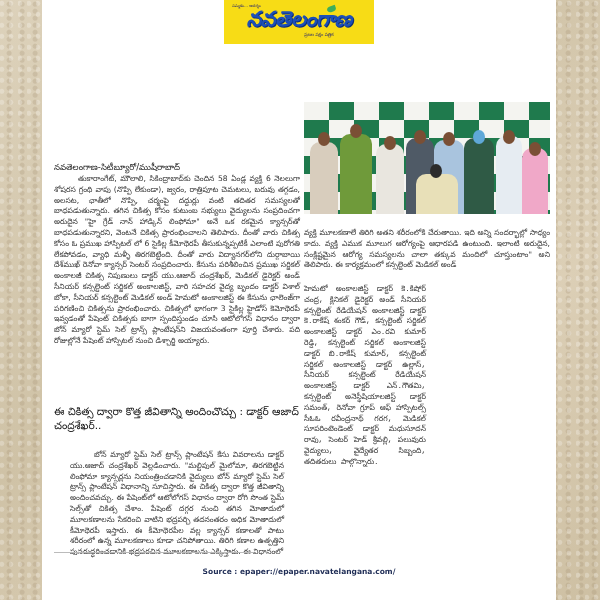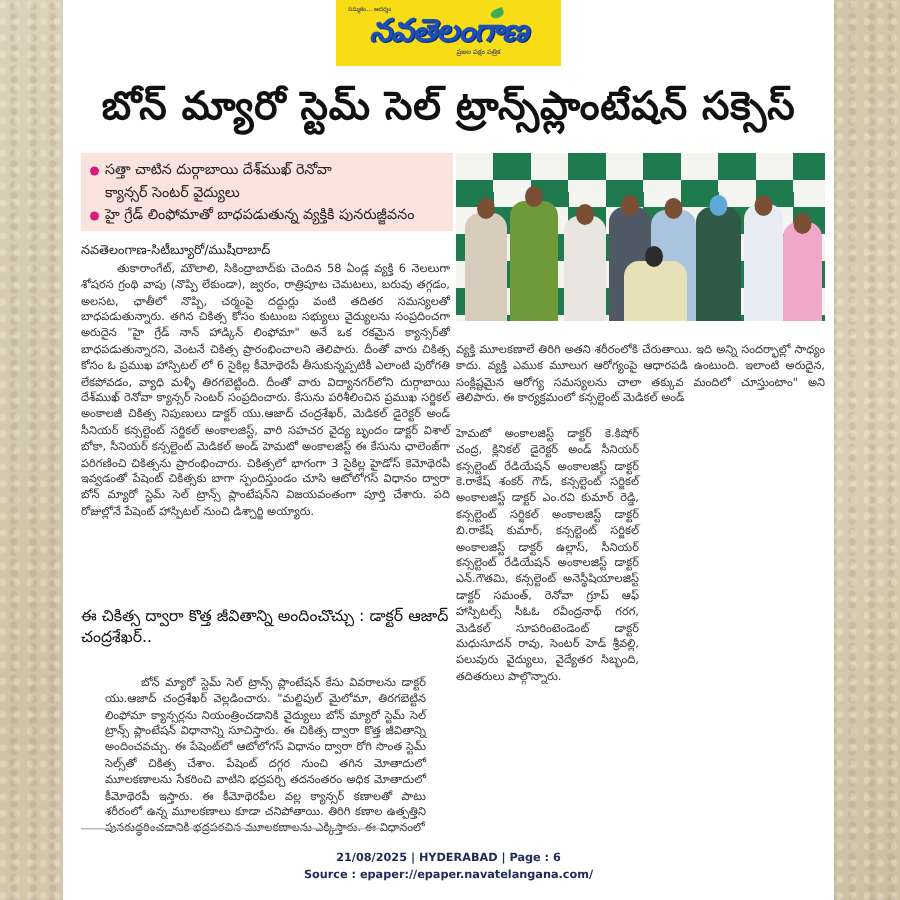--- a/index.html
+++ b/index.html
@@ -18,21 +18,21 @@
       position: absolute; left: 42px; top: 0; width: 514px; height: 600px;
       background: #ffffff;
     }
     .masthead {
       position: absolute; left: 182px; top: 0; width: 150px; height: 44px;
       background: #f7dc16;
       display: flex; flex-direction: column; align-items: center; justify-content: center;
     }
     .masthead .tagline-top { position: absolute; top: 3px; left: 8px; font-size: 4px; color: #2b2b6e; }
     .masthead .logo-text {
-      font-family: Liberation Sans, sans-serif; font-weight: bold; font-style: italic;
+      font-family: Liberation Mono, monospace; font-weight: bold; font-style: italic;
       color: #1c4fb8; font-size: 21px; letter-spacing: -0.5px; line-height: 1;
       text-shadow: 1px 1px 0 #0d2e78; margin-top: 4px;
     }
     .masthead .tagline-bottom { font-size: 4.5px; color: #2b2b6e; margin-top: 1px; margin-left: 40px; }
     .masthead .bird-icon {
       position: absolute; right: 38px; top: 6px; width: 9px; height: 6px;
       background: #3fae5a; border-radius: 50% 0 50% 50%; transform: rotate(-20deg);
     }
     .headline {
       position: absolute; left: 0; top: 52px; width: 514px; height: 44px;
@@ -81,53 +81,41 @@
       position: absolute; left: 12px; top: 434px; width: 246px;
       font-size: 7.6px; line-height: 10.8px; color: #333; text-align: justify;
     }
     .col-left2 p { margin: 16px; text-indent: 24px; }
     .col-right-wide {
       position: absolute; left: 262px; top: 228px; width: 246px;
       font-size: 7.6px; line-height: 10.8px; color: #333; text-align: justify;
     }
     .col-right-narrow {
       position: absolute; left: 262px; top: 284px; width: 122px;
-      font-size: 7.6px; line-height: 10.8px; color: #333; text-align: justify;
+      font-size: 7.6px; line-height: 10.8px; color: #333; text-align: justify; font-family: Liberation Mono, monospace;
     }
     .divider { position: absolute; left: 12px; top: 552px; width: 200px; height: 1px; background: #bbb; }
     .footer {
       position: absolute; left: 0; top: 566px; width: 514px; text-align: center;
       font-size: 7.5px; color: #1e2c55; line-height: 11px; font-weight: bold;
     }
   </style>
 </head>
 <body>
 
 <div class="page">
 
   <div class="masthead">
     <span class="tagline-top">నమ్మకం… ఆదర్శం</span>
     <span class="bird-icon"></span>
     <span class="logo-text">నవతెలంగాణ</span>
     <span class="tagline-bottom">ప్రజల పక్షం పత్రిక</span>
   </div>
 
-  <div class="headline">బోన్ మ్యారో స్టెమ్ సెల్ ట్రాన్స్‌ప్లాంటేషన్ సక్సెస్</div>
 
-  <div class="highlights">
-    <div class="bullet">
-      <span class="dot"></span>
-      <span>సత్తా చాటిన దుర్గాబాయి దేశ్‌ముఖ్ రెనోవా</span>
-    </div>
-    <div class="cont">క్యాన్సర్ సెంటర్ వైద్యులు</div>
-    <div class="bullet">
-      <span class="dot"></span>
-      <span>హై గ్రేడ్ లింఫోమాతో బాధపడుతున్న వ్యక్తికి పునరుజ్జీవనం</span>
-    </div>
-  </div>
 
   <div class="photo">
     <div class="backdrop"></div>
     <div class="person" style="left:6px;width:28px;height:72px;background:#d8cdbd;"></div>
     <div class="head" style="left:14px;top:30px;"></div>
     <div class="person" style="left:36px;width:32px;height:80px;background:#6f9a3a;"></div>
     <div class="head" style="left:46px;top:22px;"></div>
     <div class="person" style="left:72px;width:28px;height:70px;background:#e9e6df;"></div>
     <div class="head" style="left:80px;top:34px;"></div>
     <div class="person" style="left:102px;width:28px;height:76px;background:#4f5a66;"></div>
@@ -155,16 +143,15 @@
   <div class="col-left2">
     <p>బోన్ మ్యారో స్టెమ్ సెల్ ట్రాన్స్ ప్లాంటేషన్ కేసు వివరాలను డాక్టర్ యు.ఆజాద్ చంద్రశేఖర్ వెల్లడించారు. "మల్టిపుల్ మైలోమా, తిరగబెట్టిన లింఫోమా క్యాన్సర్లను నియంత్రించడానికి వైద్యులు బోన్ మ్యారో స్టెమ్ సెల్ ట్రాన్స్ ప్లాంటేషన్ విధానాన్ని సూచిస్తారు. ఈ చికిత్స ద్వారా కొత్త జీవితాన్ని అందించవచ్చు. ఈ పేషెంట్‌లో ఆటోలోగస్ విధానం ద్వారా రోగి సొంత స్టెమ్ సెల్స్‌తో చికిత్స చేశాం. పేషెంట్ దగ్గర నుంచి తగిన మోతాదులో మూలకణాలను సేకరించి వాటిని భద్రపర్చి తదనంతరం అధిక మోతాదులో కీమోథెరపీ ఇస్తారు. ఈ కీమోథెరపీల వల్ల క్యాన్సర్ కణాలతో పాటు శరీరంలో ఉన్న మూలకణాలు కూడా చనిపోతాయి. తిరిగి కణాల ఉత్పత్తిని పునరుద్ధరించడానికి భద్రపరచిన మూలకణాలను ఎక్కిస్తారు. ఈ విధానంలో</p>
   </div>
 
   <div class="col-right-wide">వ్యక్తి మూలకణాలే తిరిగి అతని శరీరంలోకి చేరుతాయి. ఇది అన్ని సందర్భాల్లో సాధ్యం కాదు. వ్యక్తి ఎముక మూలుగ ఆరోగ్యంపై ఆధారపడి ఉంటుంది. ఇలాంటి అరుదైన, సంక్లిష్టమైన ఆరోగ్య సమస్యలను చాలా తక్కువ మందిలో చూస్తుంటాం" అని తెలిపారు. ఈ కార్యక్రమంలో కన్సల్టెంట్ మెడికల్ అండ్</div>
   <div class="col-right-narrow">హెమటో అంకాలజిస్ట్ డాక్టర్ కె.కిషోర్ చంద్ర, క్లినికల్ డైరెక్టర్ అండ్ సీనియర్ కన్సల్టెంట్ రేడియేషన్ అంకాలజిస్ట్ డాక్టర్ కె.రాకేష్ శంకర్ గౌడ్, కన్సల్టెంట్ సర్జికల్ అంకాలజిస్ట్ డాక్టర్ ఎం.రవి కుమార్ రెడ్డి, కన్సల్టెంట్ సర్జికల్ అంకాలజిస్ట్ డాక్టర్ బి.రాకేష్ కుమార్, కన్సల్టెంట్ సర్జికల్ అంకాలజిస్ట్ డాక్టర్ ఉల్లాస్, సీనియర్ కన్సల్టెంట్ రేడియేషన్ అంకాలజిస్ట్ డాక్టర్ ఎన్.గౌతమి, కన్సల్టెంట్ అనెస్థీషియాలజిస్ట్ డాక్టర్ సమంత్, రెనోవా గ్రూప్ ఆఫ్ హాస్పిటల్స్ సీఓఓ రవీంద్రనాథ్ గరగ, మెడికల్ సూపరింటెండెంట్ డాక్టర్ మధుసూదన్ రావు, సెంటర్ హెడ్ శ్రీవల్లి, పలువురు వైద్యులు, వైద్యేతర సిబ్బంది, తదితరులు పాల్గొన్నారు.</div>
 
   <div class="divider"></div>
 
   <div class="footer">
-    <div>21/08/2025 | HYDERABAD | Page : 6</div>
     <div>Source : epaper://epaper.navatelangana.com/</div>
   </div>
 </div>
 
 </body></html>

